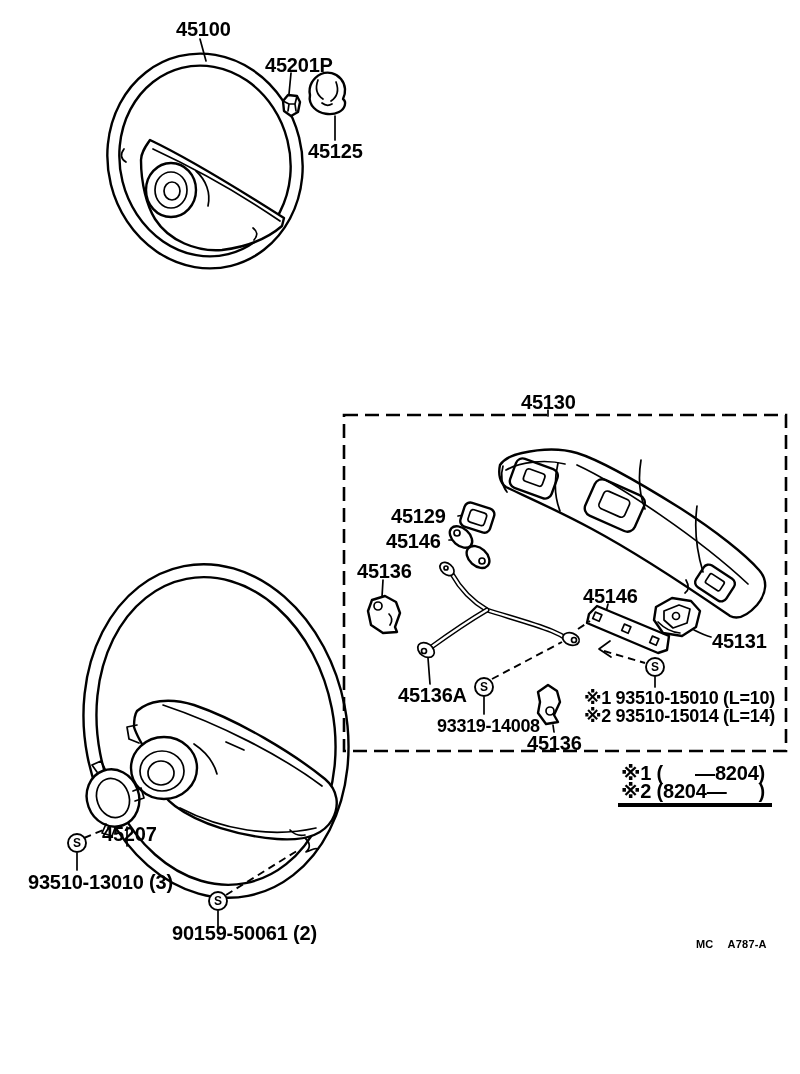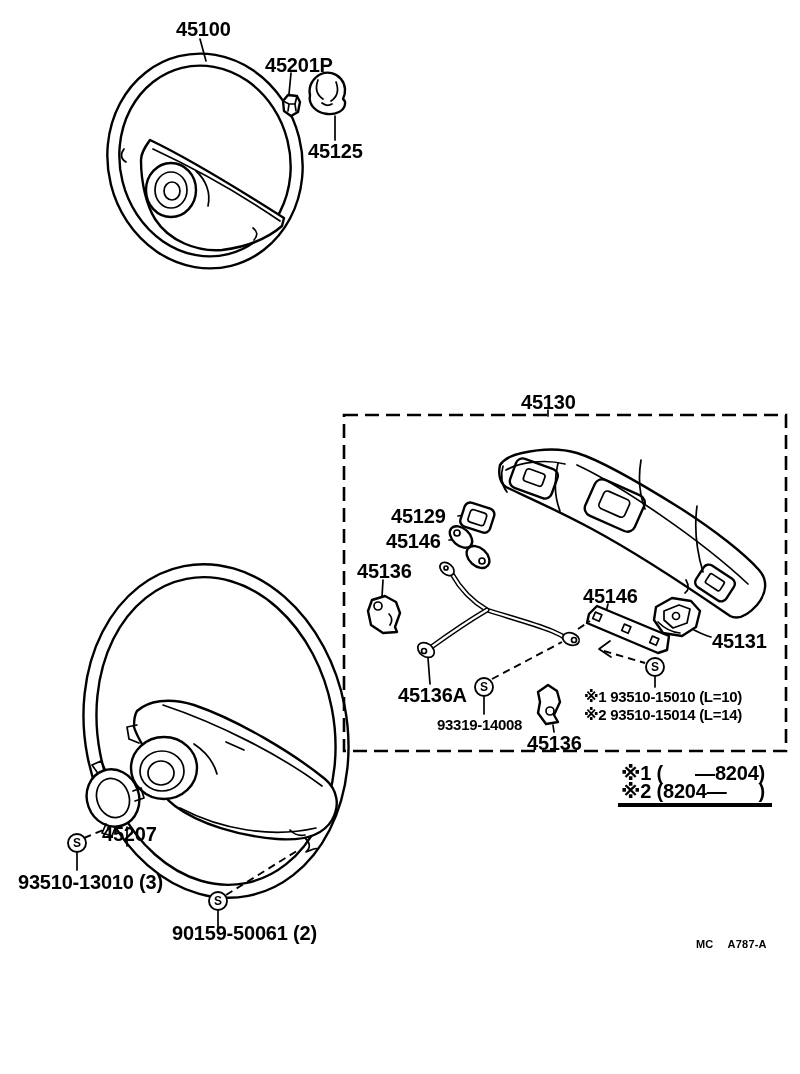--- a/index.html
+++ b/index.html
@@ -15,21 +15,21 @@
   .dashbox{fill:none;stroke:#000;stroke-width:2.6;stroke-dasharray:14 7;}
   .dashl{fill:none;stroke:#000;stroke-width:1.9;stroke-dasharray:7.5 5;}
   .wireO{fill:none;stroke:#000;stroke-width:5;stroke-linecap:round;}
   .wireI{fill:none;stroke:#fff;stroke-width:2.2;stroke-linecap:round;}
   .scircle{fill:#fff;stroke:#000;stroke-width:1.9;}
   .stext{font:700 12px "Liberation Sans","DejaVu Sans",sans-serif;text-anchor:middle;fill:#000;}
   .lbl{
     position:absolute;font-weight:700;font-size:20px;line-height:1;
     color:#000;white-space:pre;letter-spacing:-0.2px;
   }
-  .sm{font-size:15px;letter-spacing:-0.3px;}
+  .sm{font-size:18px;letter-spacing:-0.3px;}
   .footer{font-size:11px;word-spacing:4px;letter-spacing:0.2px;}
 </style>
 </head>
 <body>
 
 <div id="stage">
 
 <svg id="art" width="800" height="1074" viewBox="0 0 800 1074">
 
   <g>
@@ -201,17 +201,17 @@
   <div class="lbl" style="left:583px;top:586px;">45146</div>
   <div class="lbl" style="left:712px;top:631px;">45131</div>
   <div class="lbl" style="left:398px;top:685px;">45136A</div>
   <div class="lbl sm" style="left:437px;top:717px;">93319-14008</div>
   <div class="lbl" style="left:527px;top:733px;">45136</div>
   <div class="lbl sm" style="left:584px;top:689px;">※1 93510-15010 (L=10)</div>
   <div class="lbl sm" style="left:584px;top:707px;">※2 93510-15014 (L=14)</div>
   <div class="lbl" style="left:621px;top:763px;">※1 (      —8204)</div>
   <div class="lbl" style="left:621px;top:781px;">※2 (8204—      )</div>
   <div class="lbl" style="left:102px;top:824px;text-align:center;">45207</div>
-  <div class="lbl" style="left:18px;top:872px;">93510-13010 (3)</div>
+  <div class="lbl" style="left:28px;top:872px;">93510-13010 (3)</div>
   <div class="lbl" style="left:172px;top:923px;">90159-50061 (2)</div>
   <div class="lbl footer" style="left:696px;top:939px;">MC  A787-A</div>
 
 </div>
 
 </body></html>

